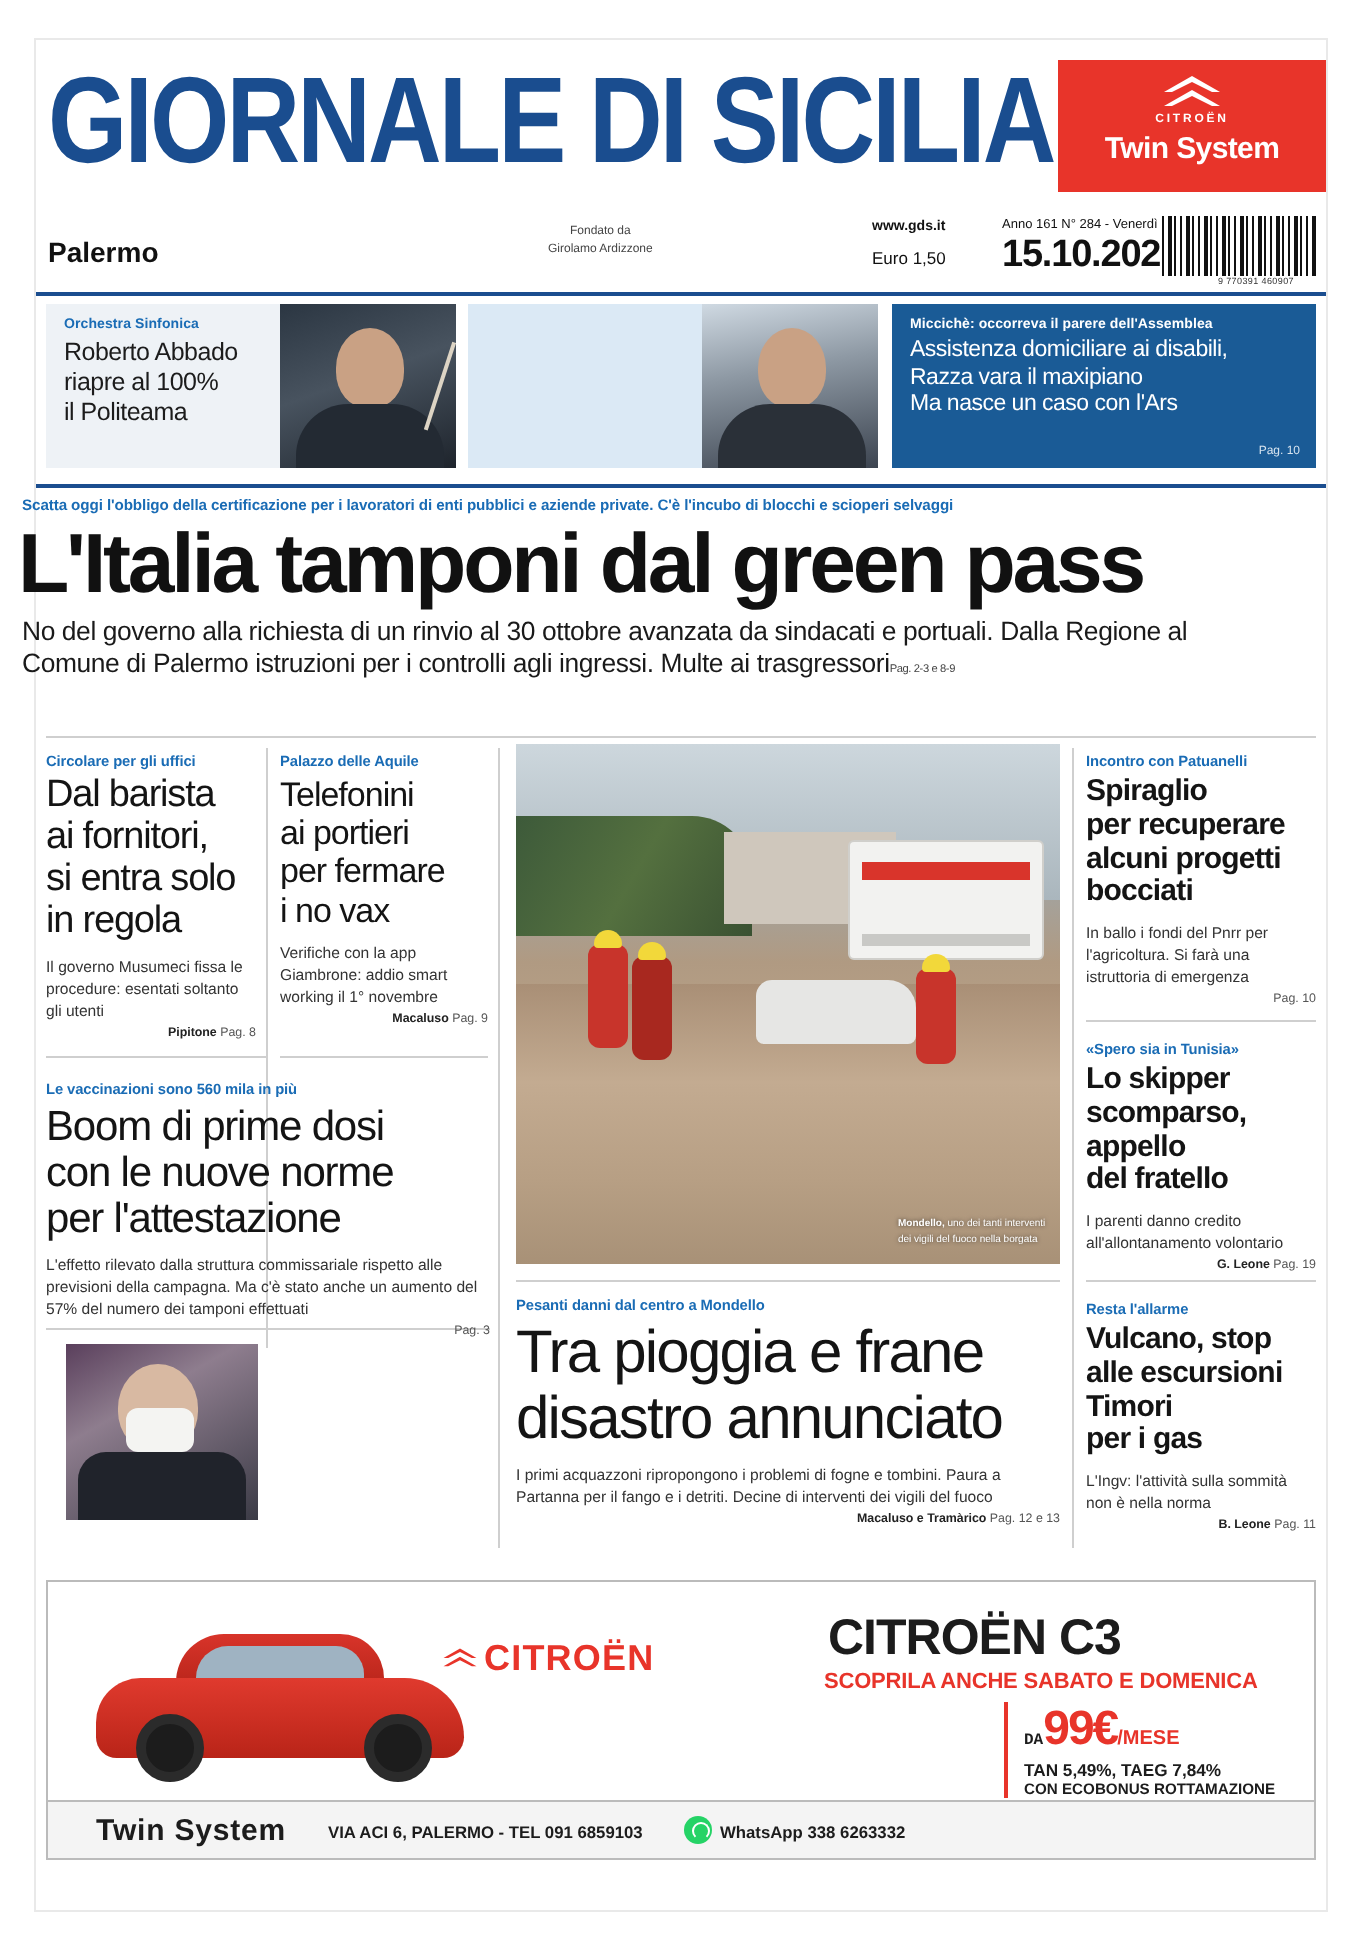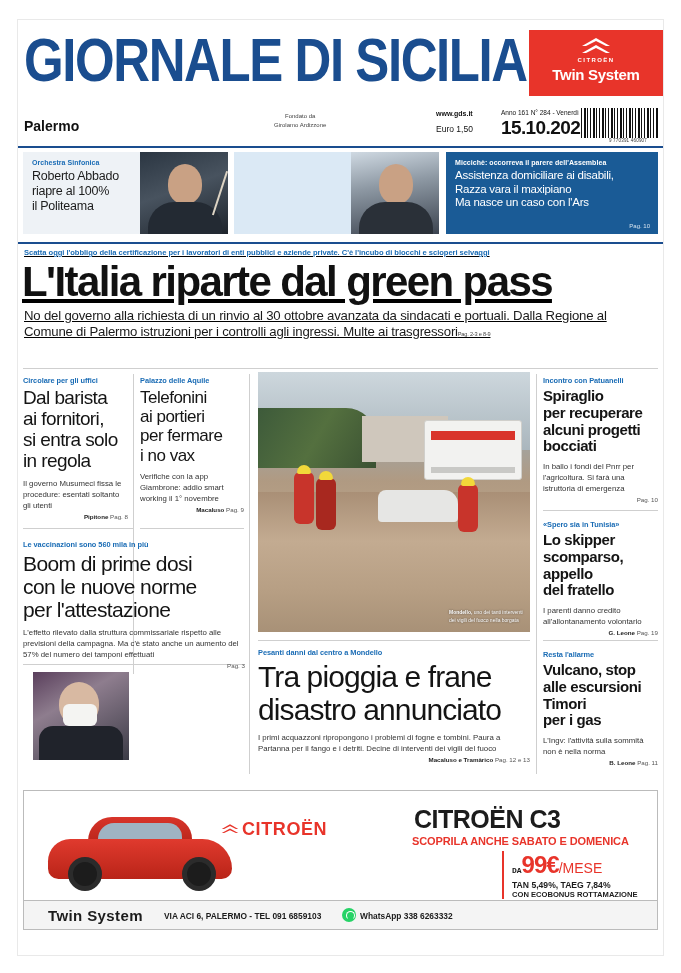--- a/index.html
+++ b/index.html
@@ -192,23 +192,22 @@
     position: absolute;
     right: 8px; top: 18px;
     width: 1.5px; height: 46px;
     background: #ddd4c4;
     transform: rotate(18deg);
   }
 
   
   .lead {
     position: absolute;
-    left: 18px; top: 248px;
+    left: 5px; top: 248px;
     width: 645px;
-    text-decoration: underline;
   }
   .lead-kicker {
     padding-left: 6px;
     font-size: 7.6px; font-weight: bold; color: #1a6cb5;
     letter-spacing: -0.05px;
   }
   .lead-head {
     padding-left: 4px;
     margin-top: 3px;
     font-size: 42px; font-weight: bold; color: #111;
@@ -407,21 +406,21 @@
   .ad-price-wrap {
     position: absolute; left: 478px; top: 60px;
     border-left: 2px solid #e8342a;
     padding-left: 8px;
   }
   .ad-da { font-size: 8px; font-weight: bold; color: #1c1c1c; font-family: Liberation Mono, monospace; }
   .ad-price {
     font-size: 24px; font-weight: bold; color: #e8342a;
     letter-spacing: -1px;
   }
-  .ad-mese { font-size: 14px; font-weight: normal; color: #e8342a; }
+  .ad-mese { font-size: 10px; font-weight: bold; color: #e8342a; }
   .ad-tan {
     margin-top: 1px;
     font-size: 8.6px; font-weight: bold; color: #1c1c1c;
   }
   .ad-eco {
     font-size: 7.6px; font-weight: bold; color: #1c1c1c;
   }
   .ad-fine {
     position: absolute; left: 356px; top: 112px; right: 6px;
     font-size: 4.4px; color: #444; line-height: 1.3;
@@ -531,21 +530,21 @@
       <div class="teaser-page">
         <span>Pag. 10</span>
       </div>
     </div>
   </div>
 
   <div class="rule-blue" style="top:242px"></div>
 
   <div class="lead">
     <div class="lead-kicker">Scatta oggi l'obbligo della certificazione per i lavoratori di enti pubblici e aziende private. C'è l'incubo di blocchi e scioperi selvaggi</div>
-    <div class="lead-head">L'Italia riparte dal green pass</div>
+    <div class="lead-head">L'Italia tamponi dal green pass</div>
     <div class="lead-sub">
       <span>No del governo alla richiesta di un rinvio al 30 ottobre avanzata da sindacati e portuali. Dalla Regione al Comune di Palermo istruzioni per i controlli agli ingressi. Multe ai trasgressori</span><span class="pg">Pag. 2-3 e 8-9</span>
     </div>
   </div>
 
   <div class="hrule" style="left:23px; top:368px; width:635px"></div>
 
   <div class="vrule" style="left:133px; top:374px; height:300px"></div>
   <div class="vrule" style="left:249px; top:374px; height:400px"></div>
   <div class="vrule" style="left:536px; top:374px; height:400px"></div>

